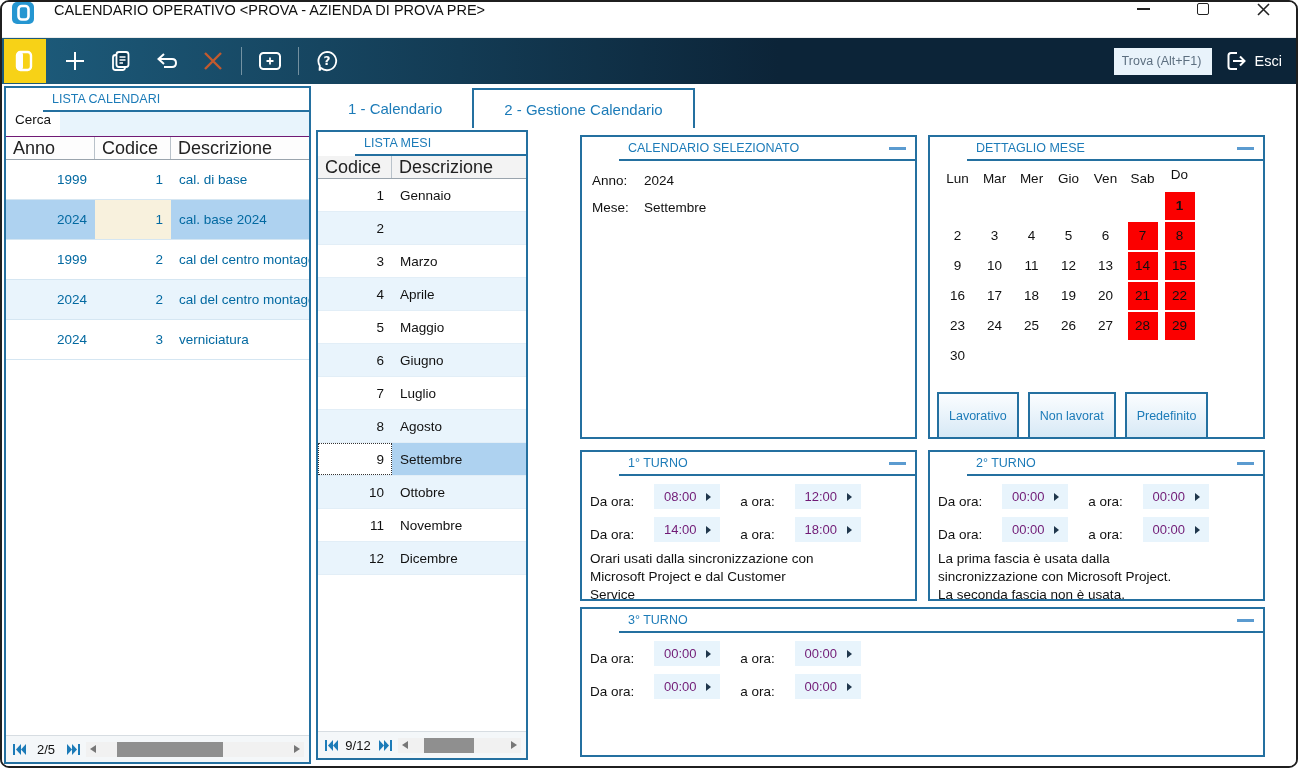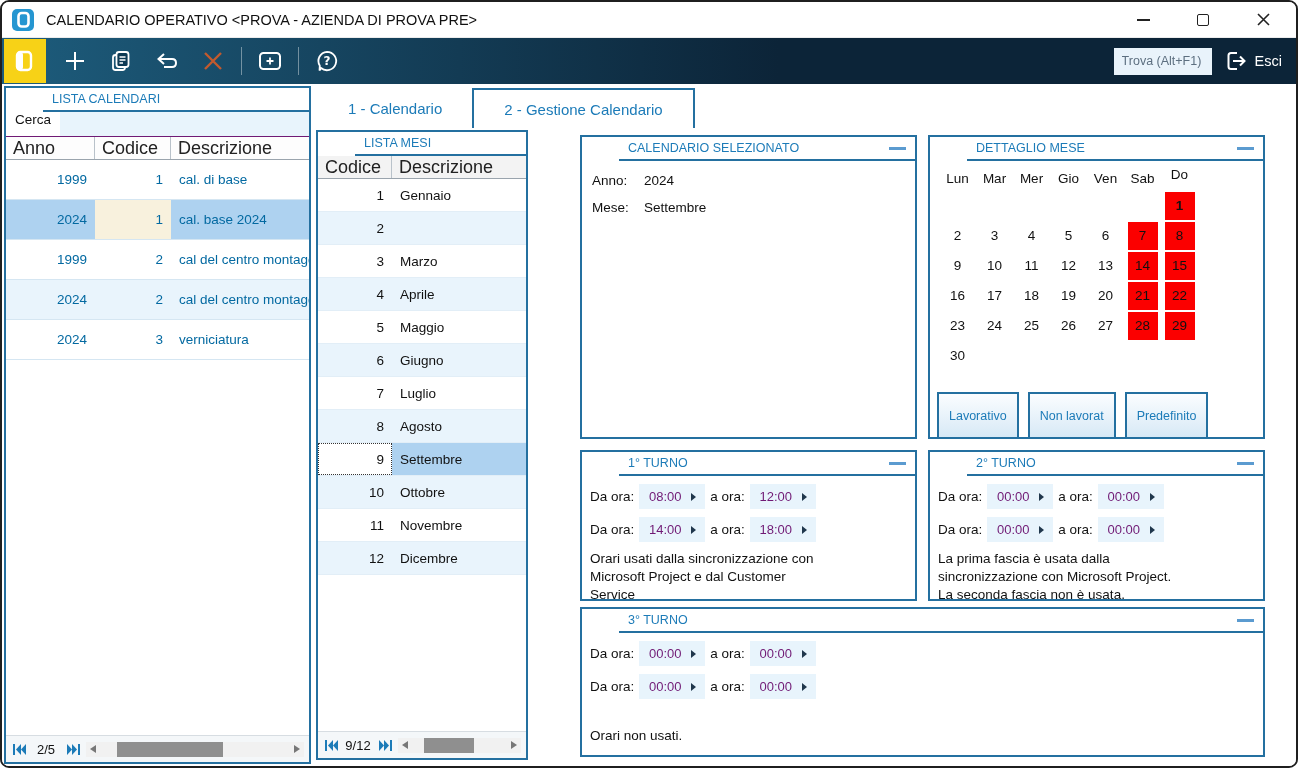--- a/index.html
+++ b/index.html
@@ -8,22 +8,22 @@
     background: #ffffff;
     width: 1298px; height: 768px;
   }
   .window {
     width: 1298px; height: 768px;
     border: 2px solid #1f1f1f; border-radius: 9px;
     overflow: hidden; background: #fff; position: relative;
   }
   
   .titlebar {
-    height: 36px; background: #fff; display: flex; align-items: center;
-    padding: 0 10px; gap: 12px; border-bottom: 1px solid #ececec;
+    height: 36px; background: #fff; display: flex; align-items: flex-start;
+    padding: 0 10px; gap: 20px; border-bottom: 1px solid #ececec;
   }
   .titlebar .title { font-size: 14.5px; color: #111; }
   .winbtns { margin-left: auto; display: flex; align-items: center; gap: 46px; padding-right: 16px; }
   .winbtn { width: 14px; height: 14px; display: flex; align-items: center; justify-content: center; cursor: pointer; }
   .min-glyph { width: 13px; height: 2px; background: #222; }
   .max-glyph { width: 12px; height: 12px; border: 1.6px solid #222; border-radius: 2px; }
   
   .toolbar {
     height: 46px;
     background: linear-gradient(90deg, var(--tb1), var(--tb2) 60%);
@@ -108,21 +108,21 @@
   .mbtn {
     height: 47px; min-width: 72px; padding: 0 10px;
     border: 2px solid var(--accent); background: linear-gradient(#fbfdff, #d7e9f6);
     color: var(--header-text); font-size: 12.5px; font-family: inherit;
     display: flex; align-items: center; justify-content: center; cursor: pointer;
   }
   
   .shift1 { left: 578px; top: 366px; width: 337px; height: 151px; }
   .shift2 { left: 926px; top: 366px; width: 337px; height: 151px; }
   .shift3 { left: 578px; top: 523px; width: 685px; height: 150px; }
-  .time-row { display: flex; align-items: center; margin: 8px 2px 0 8px; gap: 5px; font-size: 13.5px; color: #111; }
+  .time-row { display: flex; align-items: flex-end; margin: 8px 2px 0 8px; gap: 20px; font-size: 13.5px; color: #111; }
   .time-row .tl { flex: none; }
   .tfield {
     width: 66px; height: 25px; background: var(--field-bg);
     display: flex; align-items: center; cursor: pointer;
   }
   .tfield .val { flex: 1; text-align: center; font-size: 13px; color: #701a75; }
   .tfield .arr { width: 14px; height: 100%; display: flex; align-items: center; }
   .tri-r { width: 0; height: 0; border-left: 5px solid #20374c; border-top: 4px solid transparent; border-bottom: 4px solid transparent; }
   .note { margin: 8px 8px 0 8px; font-size: 13.5px; color: #111; line-height: 1.32; white-space: pre-line; }
   .shift3 .note { margin-top: 28px; }
@@ -647,17 +647,16 @@
             </span>
           </span>
         <span class="tl">a ora:</span>
         <span class="tfield">
             <span class="val">00:00</span>
             <span class="arr">
               <span class="tri-r"></span>
             </span>
           </span>
       </div>
-      <div class="note">Orari non usati.</div>
     </div>
 
   </div>
 </div>
 
 </body></html>

